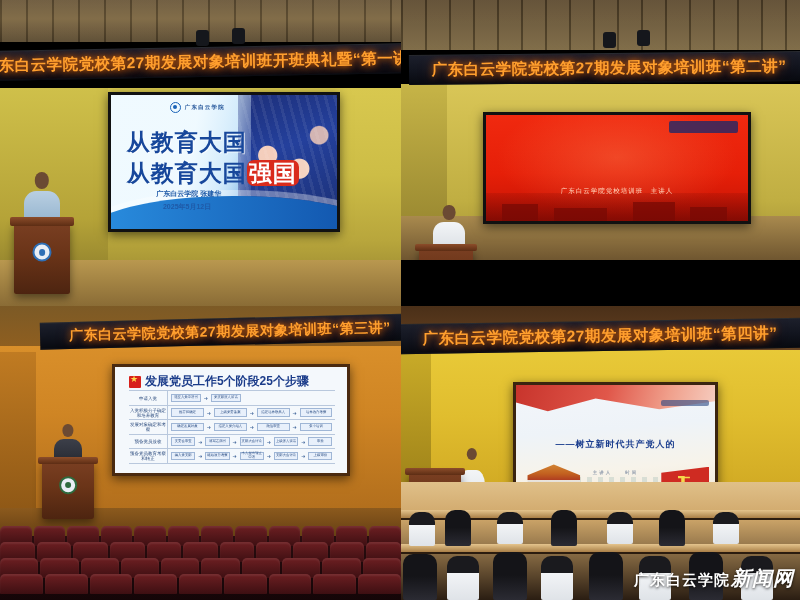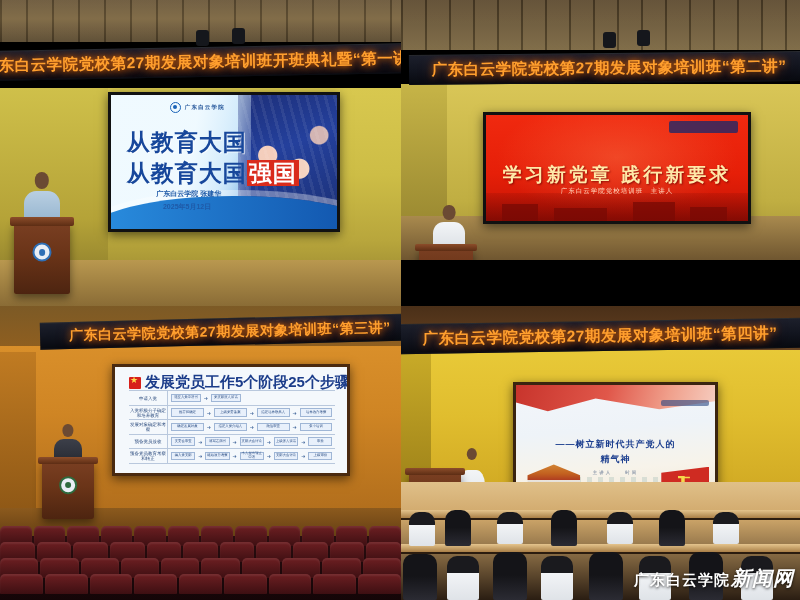--- a/index.html
+++ b/index.html
@@ -65,21 +65,21 @@
   .slide1 .hdr { position:absolute; left:26%; top:5%; display:flex; align-items:center; gap:4px; }
   .slide1 .hdr .mark { width:11px; height:11px; border-radius:50%;
      border:1.6px solid #1a63b8; position:relative; }
   .slide1 .hdr .mark:after { content:""; position:absolute; left:2.5px; top:2.5px;
      width:4px; height:4px; border-radius:50%; background:#1a63b8; }
   .slide1 .hdr .nm { font-size:5.5px; color:#1c4f96; letter-spacing:1.2px; font-weight:bold; }
   .slide1 .l1 { position:absolute; left:7%; top:24%; font-size:23px; font-weight:bold;
      color:#17479b; letter-spacing:1px; text-shadow:1px 1px 0 rgba(255,255,255,.7); }
   .slide1 .l2 { position:absolute; left:7%; top:47%; font-size:23px; font-weight:bold;
      color:#17479b; letter-spacing:1px; }
-  .slide1 .l2 em { font-style:normal; color:#fff; background:#d92b1c; padding:0 2px; }
+  .slide1 .l2 em { font-style:normal; color:#fff; background:#d92b1c; padding:0 2px;border-radius:7px; }
   .slide1 .sub1 { position:absolute; left:20%; top:70%; font-size:7px; color:#1f5aa8; font-weight:bold; }
   .slide1 .sub2 { position:absolute; left:23%; top:80%; font-size:7px; color:#1f5aa8; font-weight:bold; }
   .slide1 .swoosh { position:absolute; left:-10%; bottom:-30%; width:130%; height:55%;
      border-radius:50%; background:linear-gradient(90deg,#2a8fe0,#0f4fa8);
      box-shadow:0 -6px 0 rgba(255,255,255,.35); }
 
   
   .slide2 { background:linear-gradient(180deg,#f0290f 0%,#e61f08 55%,#c41405 100%); }
   .slide2:before { content:""; position:absolute; inset:0;
      background:radial-gradient(ellipse at 50% 40%,rgba(255,140,90,.35),transparent 65%); }
@@ -92,21 +92,21 @@
   .slide2 .t2 { position:absolute; left:0; right:0; top:68%; text-align:center;
      font-size:6.5px; color:#ffd9c0; letter-spacing:1px; }
   .slide2 .tag { position:absolute; right:4%; top:6%; width:26%; height:11%;
      background:rgba(20,40,110,.75); border-radius:2px; }
 
   
   .slide3 { background:#f4f8fc; }
   .slide3 .head { position:absolute; left:6%; top:6%; display:flex; align-items:center; gap:4px; }
   .slide3 .emb { width:12px; height:12px; background:#d7201b; border-radius:1px; position:relative; }
   .slide3 .emb:after { content:"★"; position:absolute; left:1px; top:-2px; font-size:9px; color:#ffd84d; }
-  .slide3 .htxt { font-size:15px; font-weight:bold; color:#1b3c8a; white-space:nowrap; }
+  .slide3 .htxt { font-size:12px; font-weight:bold; color:#1b3c8a; white-space:nowrap; }
   .slide3 .grid { position:absolute; left:6%; top:22%; right:5%; bottom:5%;
      border-top:1px solid #b9c8dd; }
   .slide3 .row { display:flex; align-items:center; border-bottom:1px solid #b9c8dd;
      height:19%; }
   .slide3 .rlab { width:19%; font-size:4.5px; color:#2a4a7d; text-align:center;
      border-right:1px solid #b9c8dd; height:100%; display:flex; align-items:center; justify-content:center; }
   .slide3 .cells { flex:1; display:flex; align-items:center; gap:3px; padding:0 3px; height:100%; }
   .slide3 .cell { flex:1; height:62%; background:#e8f0fb; border:1px solid #9fb6d6;
      font-size:3.4px; color:#23477f; display:flex; align-items:center; justify-content:center;
      text-align:center; line-height:1.1; }
@@ -251,21 +251,20 @@
     </div>
 
     <div class="screenFrame" style="left:82px;top:112px;width:268px;height:112px;">
       <div class="slide slide2">
         <div class="sky"></div>
         <div class="bldg" style="left:6%;width:14%;height:16%;"></div>
         <div class="bldg" style="left:26%;width:20%;height:12%;"></div>
         <div class="bldg" style="left:56%;width:16%;height:18%;"></div>
         <div class="bldg" style="left:78%;width:14%;height:13%;"></div>
         <div class="tag"></div>
-        <div class="t1">学习新党章 践行新要求</div>
         <div class="t2">广东白云学院党校培训班　主讲人</div>
       </div>
     </div>
 
     <div class="person shirt-white" style="left:32px;top:205px;width:32px;height:50px;">
       <div class="head" style="top:0;"></div>
       <div class="body"></div>
     </div>
     <div class="podium" style="left:18px;top:248px;width:54px;height:56px;">
       <div class="top"></div>
@@ -432,21 +431,20 @@
 
     <div class="banner">
       <span class="banner-txt">广东白云学院党校第27期发展对象培训班“第四讲”</span>
     </div>
 
     <div class="screenFrame" style="left:112px;top:76px;width:205px;height:118px;border-color:#3a2410;">
       <div class="slide slide4">
         <div class="redwave"></div>
         <div class="tagbar"></div>
         <div class="t2">——树立新时代共产党人的</div>
-        <div class="t3">精气神</div>
         <div class="sub">主讲人　　时间</div>
         <div class="city"></div>
         <div class="gate"></div>
         <div class="flag"></div>
       </div>
     </div>
 
     <div class="person shirt-white" style="left:58px;top:142px;width:26px;height:66px;">
       <div class="head" style="top:0;"></div>
       <div class="body"></div>

